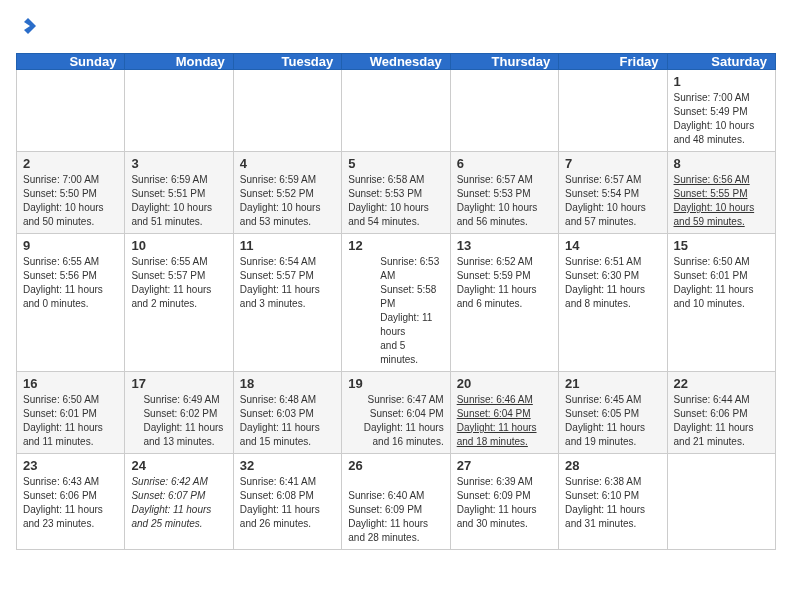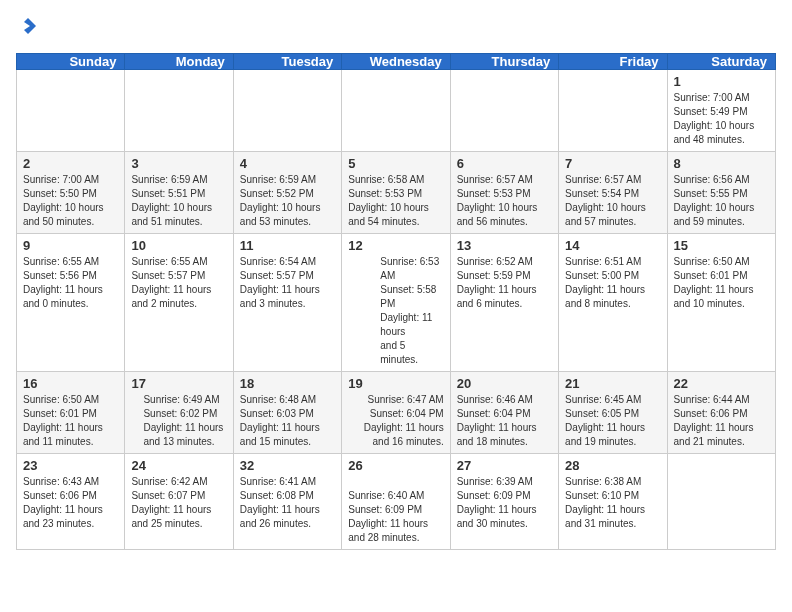--- a/index.html
+++ b/index.html
@@ -176,21 +176,21 @@
         </td>
         <td>
           <span class="day-number">7</span>
           <div class="day-info" style="white-space: pre-line;">Sunrise: 6:57 AM
 Sunset: 5:54 PM
 Daylight: 10 hours
 and 57 minutes.</div>
         </td>
         <td>
           <span class="day-number">8</span>
-          <div class="day-info" style="white-space: pre-line;">Sunrise: 6:56 AM
+          <div class="day-info" style="white-space: pre-line; text-decoration: underline;">Sunrise: 6:56 AM
 Sunset: 5:55 PM
 Daylight: 10 hours
 and 59 minutes.</div>
         </td>
       </tr>
       <tr>
         <td>
           <span class="day-number">9</span>
           <div class="day-info" style="white-space: pre-line;">Sunrise: 6:55 AM
 Sunset: 5:56 PM
@@ -221,21 +221,21 @@
         <td>
           <span class="day-number">13</span>
           <div class="day-info" style="white-space: pre-line;">Sunrise: 6:52 AM
 Sunset: 5:59 PM
 Daylight: 11 hours
 and 6 minutes.</div>
         </td>
         <td>
           <span class="day-number">14</span>
           <div class="day-info" style="white-space: pre-line;">Sunrise: 6:51 AM
-Sunset: 5:00 PM
+Sunset: 6:30 PM
 Daylight: 11 hours
 and 8 minutes.</div>
         </td>
         <td>
           <span class="day-number">15</span>
           <div class="day-info" style="white-space: pre-line;">Sunrise: 6:50 AM
 Sunset: 6:01 PM
 Daylight: 11 hours
 and 10 minutes.</div>
         </td>
@@ -264,21 +264,21 @@
         </td>
         <td>
           <span class="day-number">19</span>
           <div class="day-info" style="white-space: pre-line; text-align: right;">Sunrise: 6:47 AM
 Sunset: 6:04 PM
 Daylight: 11 hours
 and 16 minutes.</div>
         </td>
         <td>
           <span class="day-number">20</span>
-          <div class="day-info" style="white-space: pre-line;">Sunrise: 6:46 AM
+          <div class="day-info" style="white-space: pre-line; text-decoration: underline;">Sunrise: 6:46 AM
 Sunset: 6:04 PM
 Daylight: 11 hours
 and 18 minutes.</div>
         </td>
         <td>
           <span class="day-number">21</span>
           <div class="day-info" style="white-space: pre-line;">Sunrise: 6:45 AM
 Sunset: 6:05 PM
 Daylight: 11 hours
 and 19 minutes.</div>
@@ -294,21 +294,21 @@
       <tr>
         <td>
           <span class="day-number">23</span>
           <div class="day-info" style="white-space: pre-line;">Sunrise: 6:43 AM
 Sunset: 6:06 PM
 Daylight: 11 hours
 and 23 minutes.</div>
         </td>
         <td>
           <span class="day-number">24</span>
-          <div class="day-info" style="white-space: pre-line;">Sunrise: 6:42 AM
+          <div class="day-info" style="white-space: pre-line; font-style: italic;">Sunrise: 6:42 AM
 Sunset: 6:07 PM
 Daylight: 11 hours
 and 25 minutes.</div>
         </td>
         <td>
           <span class="day-number">32</span>
           <div class="day-info" style="white-space: pre-line;">Sunrise: 6:41 AM
 Sunset: 6:08 PM
 Daylight: 11 hours
 and 26 minutes.</div>

